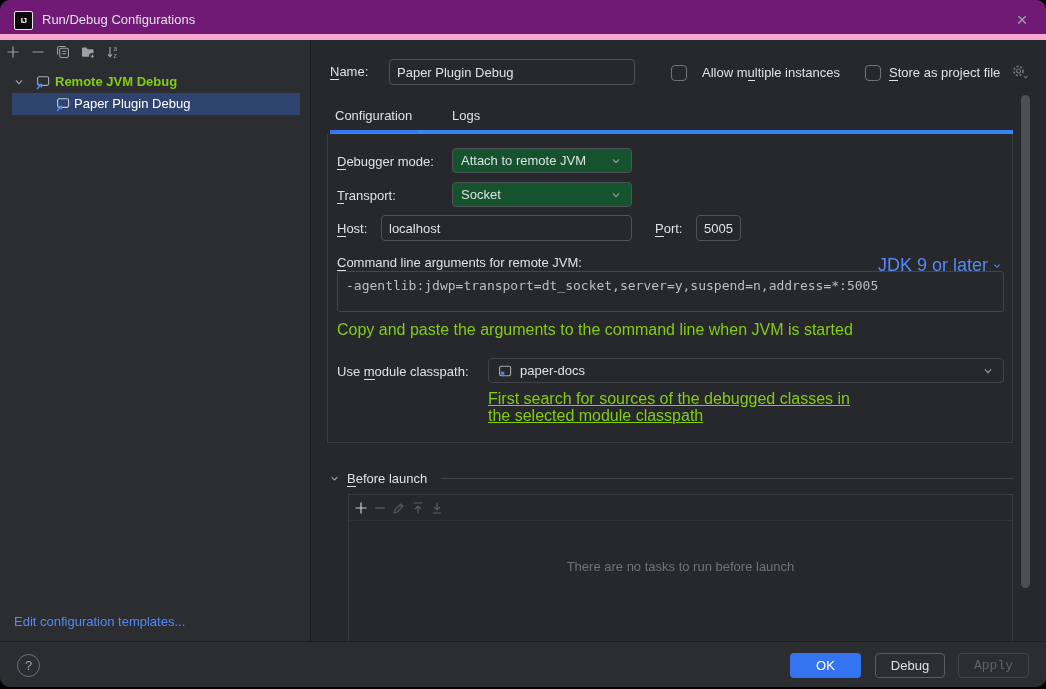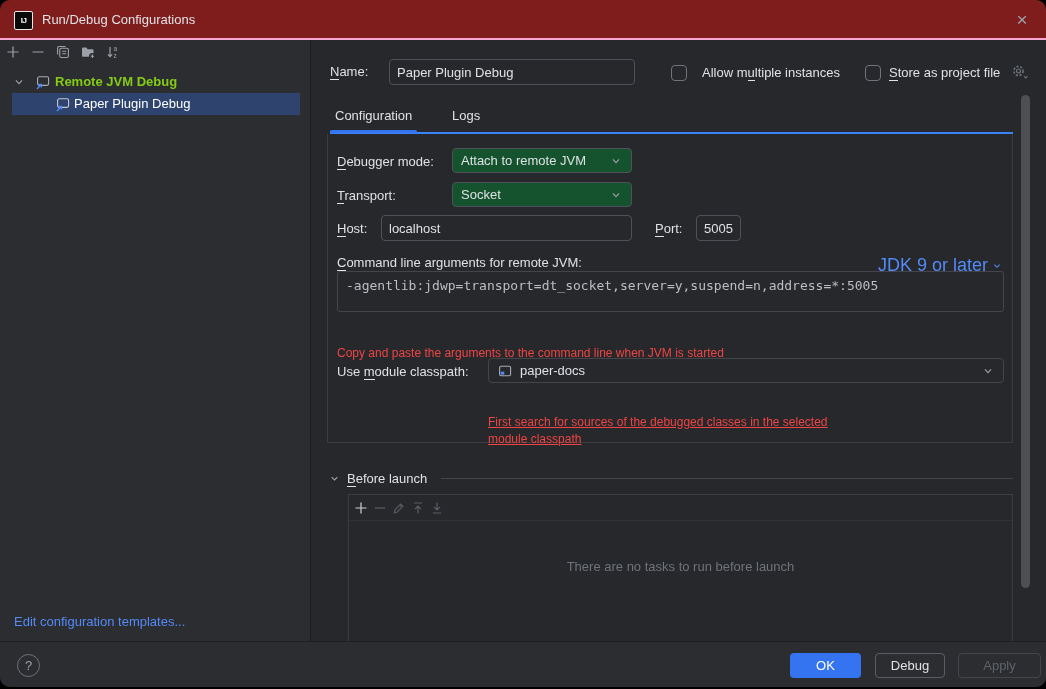--- a/index.html
+++ b/index.html
@@ -1,22 +1,22 @@
 <!DOCTYPE html>
 <html><head>
 <meta charset="utf-8">
 <style>
   html,body{margin:0;padding:0;background:#000;width:1046px;height:689px;
     font-family:"Liberation Sans","DejaVu Sans",sans-serif;font-size:13px;
     -webkit-font-smoothing:antialiased;}
   .dialog{position:absolute;left:0;top:0;width:1046px;height:687px;background:#26282B;
     border-radius:10px;overflow:hidden;color:#DFE1E5;}
   
-  .titlebar{position:absolute;left:0;top:0;width:1046px;height:40px;background:#7f1d1d;
-    border-bottom:2px solid #f9a8d4;box-sizing:border-box;}
+  .titlebar{position:absolute;left:0;top:0;width:1046px;height:40px;background:#701a75;
+    border-bottom:6px solid #f9a8d4;box-sizing:border-box;}
   .logo{position:absolute;left:14px;top:11px;width:17px;height:17px;background:#0a0a0a;
     border:1px solid #e8e8e8;border-radius:2px;color:#fff;font-size:8px;font-weight:bold;
     display:flex;align-items:center;justify-content:center;letter-spacing:-0.5px;}
   .title{position:absolute;left:42px;top:12px;font-size:13px;color:#DFE1E5;}
   .close-btn{position:absolute;right:12px;top:8px;width:24px;height:24px;color:#9DA0A8;
     font-size:19px;line-height:24px;text-align:center;cursor:default;}
   
   .sidebar{position:absolute;left:0;top:40px;width:311px;height:601px;background:#2B2D30;
     border-right:1px solid #1E1F22;box-sizing:border-box;}
   .side-toolbar{position:absolute;left:5px;top:44px;display:flex;gap:9px;color:#9DA0A8;}
@@ -28,35 +28,35 @@
   
   .lbl{position:absolute;color:#DFE1E5;font-size:13px;white-space:nowrap;}
   .mnem{border-bottom:1px solid currentColor;}
   .txt-input{position:absolute;background:transparent;border:1px solid #4E5157;border-radius:4px;
     color:#DFE1E5;font-size:13px;padding:0 7px;box-sizing:border-box;outline:none;
     font-family:"Liberation Sans","DejaVu Sans",sans-serif;}
   .checkbox{position:absolute;width:16px;height:16px;border:1px solid #6F737A;border-radius:4px;
     background:transparent;box-sizing:border-box;}
   
   .tabs{position:absolute;left:330px;top:100px;width:683px;height:34px;
-    border-bottom:2px solid #3b82f6;box-sizing:border-box;}
+    border-bottom:4px solid #3b82f6;box-sizing:border-box;}
   .tab{position:relative;display:inline-block;margin-right:26px;padding:8px 5px;color:#DFE1E5;}
   .tab.active::after{content:"";position:absolute;left:0;right:0;bottom:-2px;height:3px;
     background:#3574F0;border-radius:2px;}
   
   .form-outline{position:absolute;left:327px;top:134px;width:686px;height:309px;
     border:1px solid #3A3C3F;border-top:none;box-sizing:border-box;pointer-events:none;}
   .combo{position:absolute;background:#14532d;border:1px solid #4E5157;border-radius:4px;
     display:flex;align-items:center;padding:0 8px;box-sizing:border-box;color:#DFE1E5;}
   .combo .chev{margin-left:auto;color:#9DA0A8;display:flex;}
   .combo.dim{border-color:#43454A;background:transparent;}
   .mono-area{position:absolute;background:#26282B;border:1px solid #43454A;border-radius:3px;
     font-family:"DejaVu Sans Mono","Liberation Mono",monospace;font-size:13px;color:#BCBEC4;
     padding:6px 8px;box-sizing:border-box;resize:none;outline:none;white-space:pre;overflow:hidden;}
-  .hint{position:absolute;color:#ef4444;font-size:12px;line-height:17px;margin-top:24px;}
+  .hint{position:absolute;color:#84cc16;font-size:16px;line-height:17px;}
   .jdk-link{position:absolute;color:#548AF7;font-size:18px;display:flex;align-items:center;gap:3px;}
   
   .section-rule{position:absolute;height:1px;background:#43454A;}
   .bl-box{position:absolute;left:348px;top:494px;width:665px;height:147px;
     border:1px solid #3A3C3F;border-bottom:none;box-sizing:border-box;}
   .bl-toolbar{display:flex;gap:3px;padding:5px 0 4px 4px;border-bottom:1px solid #303236;}
   .bl-empty{position:absolute;left:0;top:64px;width:100%;text-align:center;color:#6F737A;font-size:13px;}
   .dim-icon{color:#5A5D63;}
   .lit-icon{color:#CED0D6;}
   
@@ -267,15 +267,15 @@
     </div>
     <div class="bl-empty">There are no tasks to run before launch</div>
   </div>
 
   <div class="scroll-thumb"></div>
 
   <div class="footer"></div>
   <div class="help-btn">?</div>
   <div class="btn primary" style="left:790px;width:71px;">OK</div>
   <div class="btn secondary" style="left:875px;width:70px;">Debug</div>
-  <div class="btn disabled" style="left:958px;width:83px;">Apply</div>
+  <div class="btn disabled" style="left:958px;width:71px;font-family:Liberation Mono, monospace;">Apply</div>
 
 </div>
 
 </body></html>

